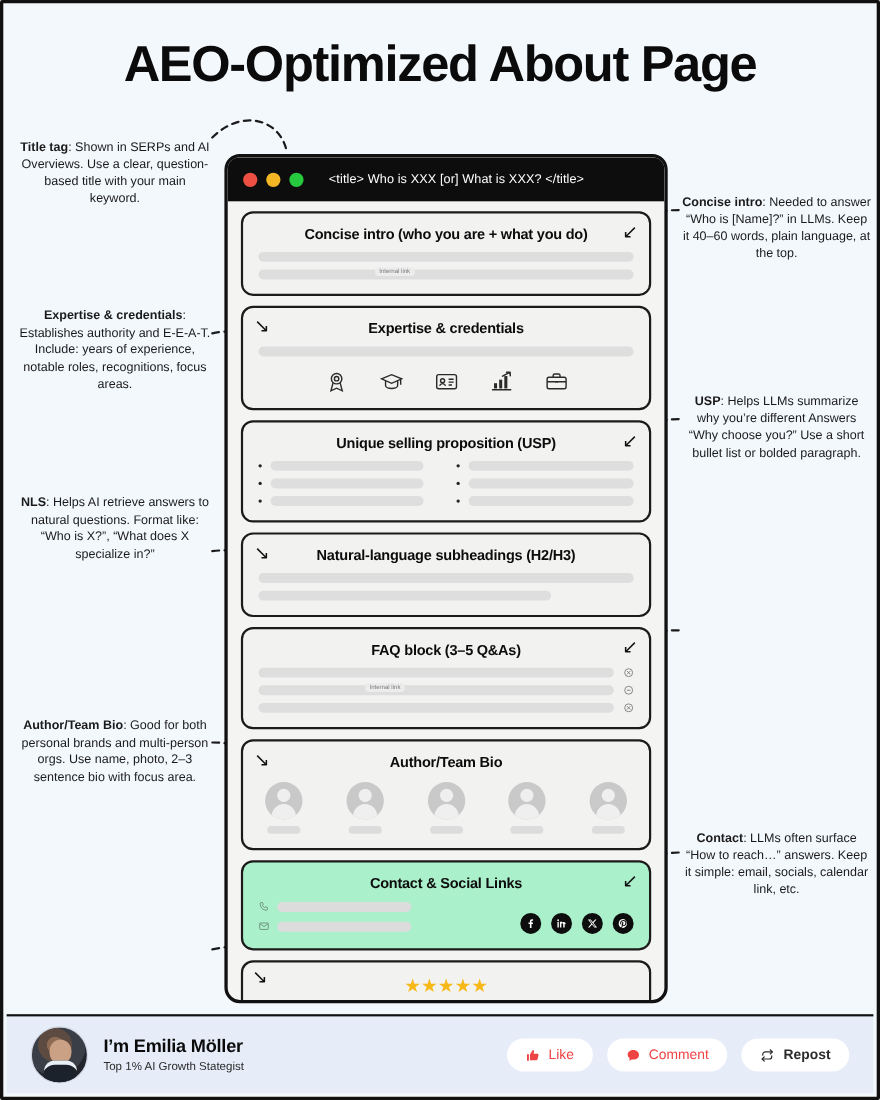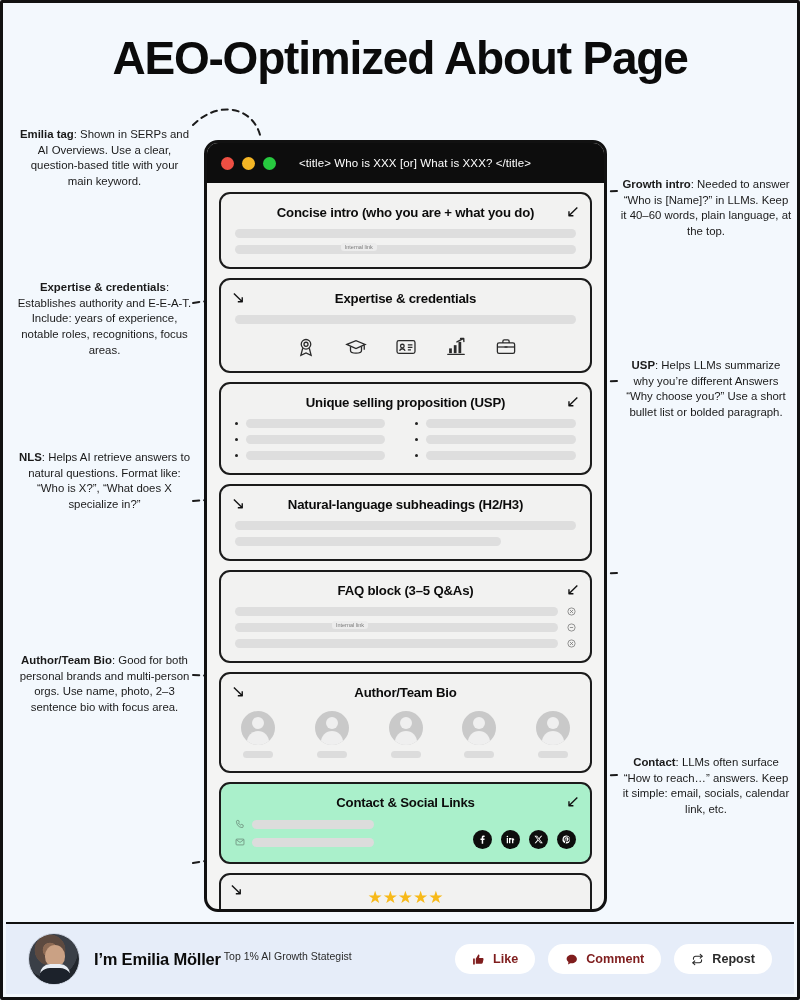--- a/index.html
+++ b/index.html
@@ -232,32 +232,32 @@
   }
   .pfp::after {
     content: "";
     position: absolute;
     width: 30px; height: 20px;
     left: 11px; bottom: 0;
     background: #1c222b;
     border-radius: 10px 10px 0 0;
     box-shadow: inset 0 6px 0 -2px #e9eef5;
   }
-  .footer-names { display: flex; flex-direction: row; gap: 3px; }
+  .footer-names { display: flex; flex-direction: column; gap: 3px; }
   .footer-name { font-size: 16.5px; font-weight: 800; color: #0b0b0b; letter-spacing: -0.2px; }
   .footer-sub { font-size: 10.5px; color: #2a2a2a; }
   .footer-actions { margin-left: auto; display: flex; gap: 13px; align-items: center; }
   .act-btn {
     background: #fff;
     border-radius: 18px;
     padding: 8px 17px;
     display: flex; align-items: center; gap: 8px;
     font-size: 12.6px;
-    font-weight: 700;
-    color: #7f1d1d;
+    font-weight: 400;
+    color: #ef4444;
   }
   .act-btn.light { font-weight: 700; color: #2b2b2b; }
   .act-btn svg { width: 13px; height: 13px; flex: none; }
 
   
   svg.connectors {
     position: absolute; inset: 0;
     width: 800px; height: 1000px;
     pointer-events: none;
   }
@@ -277,34 +277,34 @@
       <path d="M190 672 C 208 672, 220 676, 232 686"></path>
       <path d="M190 860 C 202 858, 212 856, 222 856"></path>
       <path d="M614 188 C 600 188, 590 190, 580 196"></path>
       <path d="M614 378 C 598 378, 586 382, 576 390"></path>
       <path d="M614 570 C 600 570, 590 572, 580 580"></path>
       <path d="M614 772 C 600 772, 590 776, 580 784"></path>
     </g>
   </svg>
 
   <div class="anno anno-left" style="top:124px">
-    <b>Emilia tag</b><span>: Shown in SERPs and AI Overviews. Use a clear, question-based title with your main keyword.</span>
+    <b>Title tag</b><span>: Shown in SERPs and AI Overviews. Use a clear, question-based title with your main keyword.</span>
   </div>
   <div class="anno anno-left" style="top:277px">
     <b>Expertise &amp; credentials</b><span>: Establishes authority and E-E-A-T. Include: years of experience, notable roles, recognitions, focus areas.</span>
   </div>
   <div class="anno anno-left" style="top:447px">
     <b>NLS</b><span>: Helps AI retrieve answers to natural questions. Format like: “Who is X?”, “What does X specialize in?”</span>
   </div>
   <div class="anno anno-left" style="top:650px">
     <b>Author/Team Bio</b><span>: Good for both personal brands and multi-person orgs. Use name, photo, 2–3 sentence bio with focus area.</span>
   </div>
 
   <div class="anno anno-right" style="top:174px">
-    <b>Growth intro</b><span>: Needed to answer “Who is [Name]?” in LLMs. Keep it 40–60 words, plain language, at the top.</span>
+    <b>Concise intro</b><span>: Needed to answer “Who is [Name]?” in LLMs. Keep it 40–60 words, plain language, at the top.</span>
   </div>
   <div class="anno anno-right" style="top:355px">
     <b>USP</b><span>: Helps LLMs summarize why you’re different Answers “Why choose you?” Use a short bullet list or bolded paragraph.</span>
   </div>
   <div class="anno anno-right" style="top:752px">
     <b>Contact</b><span>: LLMs often surface “How to reach…” answers. Keep it simple: email, socials, calendar link, etc.</span>
   </div>
 
   <div class="browser">
 

